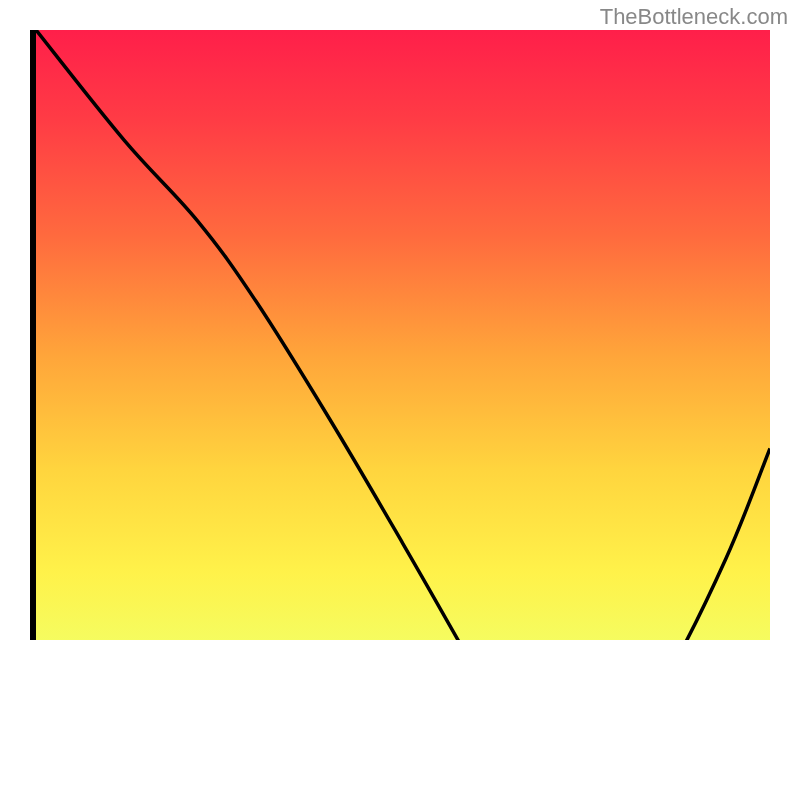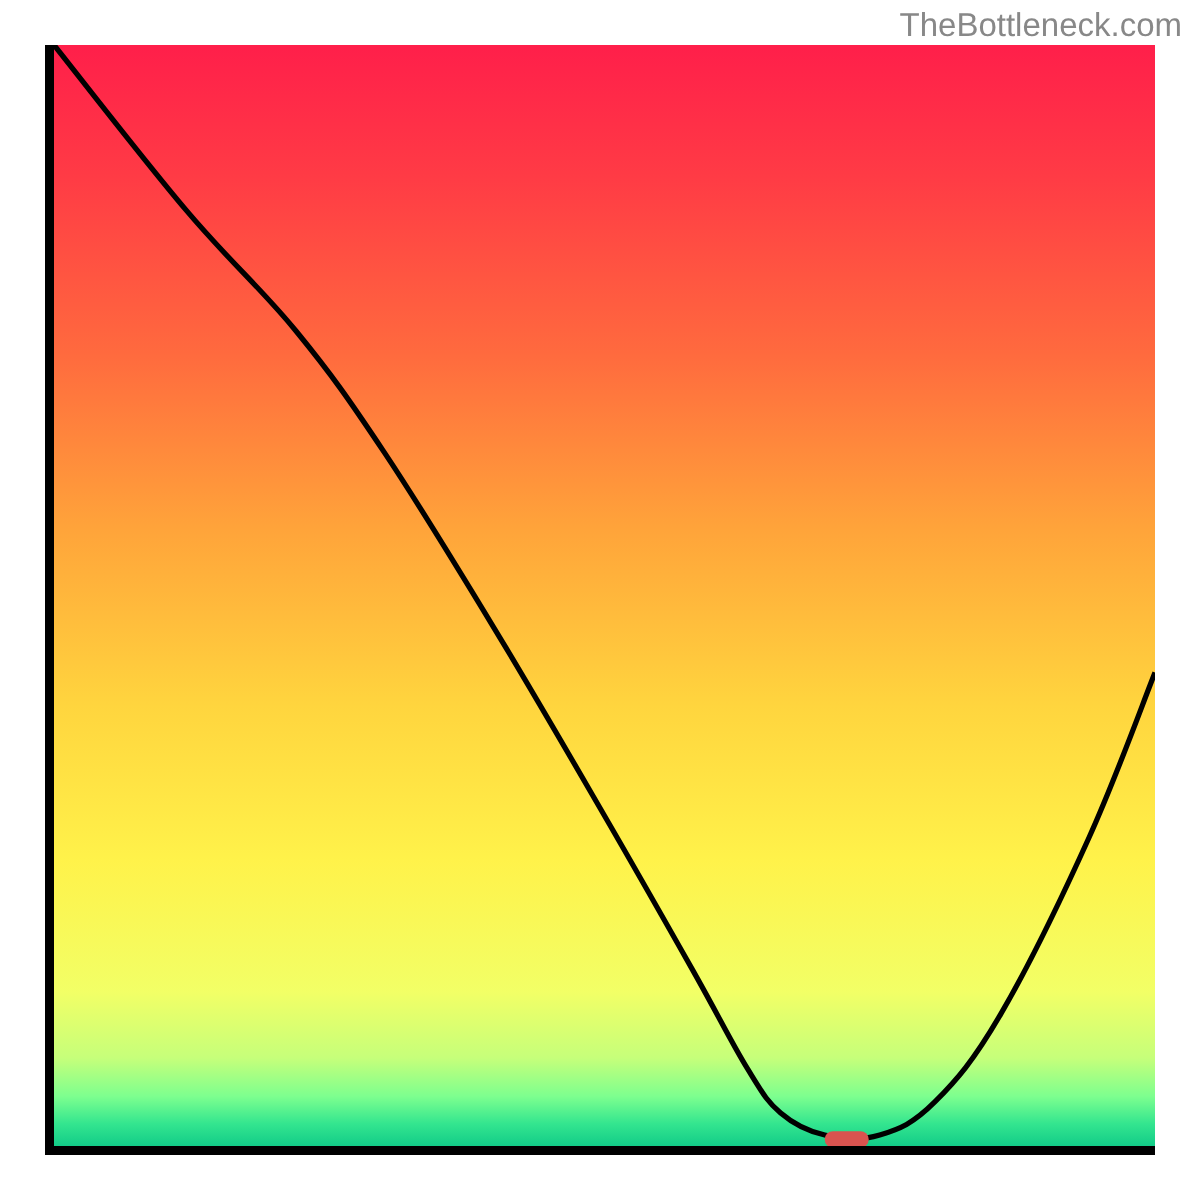--- a/index.html
+++ b/index.html
@@ -3,21 +3,21 @@
 <meta charset="utf-8">
 <style>
   body {
     margin: 0;
     padding: 0;
     background: #ffffff;
     font-family: Arial, sans-serif;
   }
   .container {
     width: 800px;
-    height: 800px;
+    height: 640px;
     position: relative;
   }
   .watermark {
     position: absolute;
     top: 4px;
     right: 12px;
     font-size: 22px;
     color: #888888;
     font-weight: 500;
     z-index: 10;

